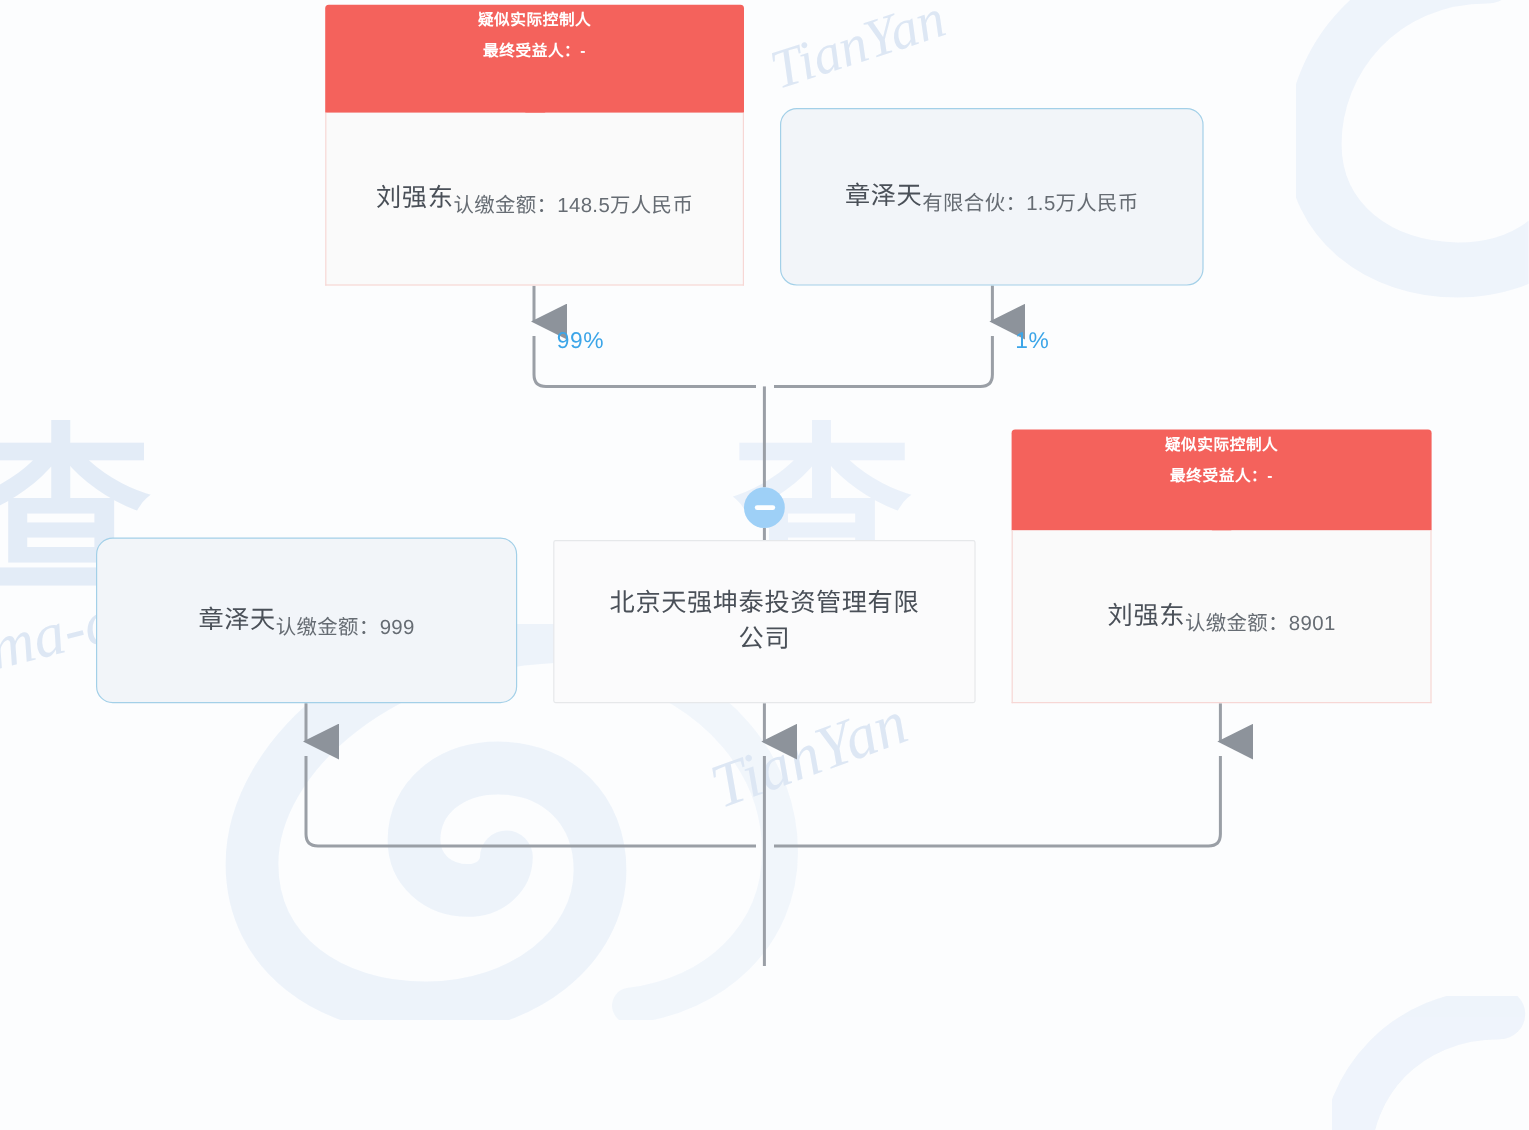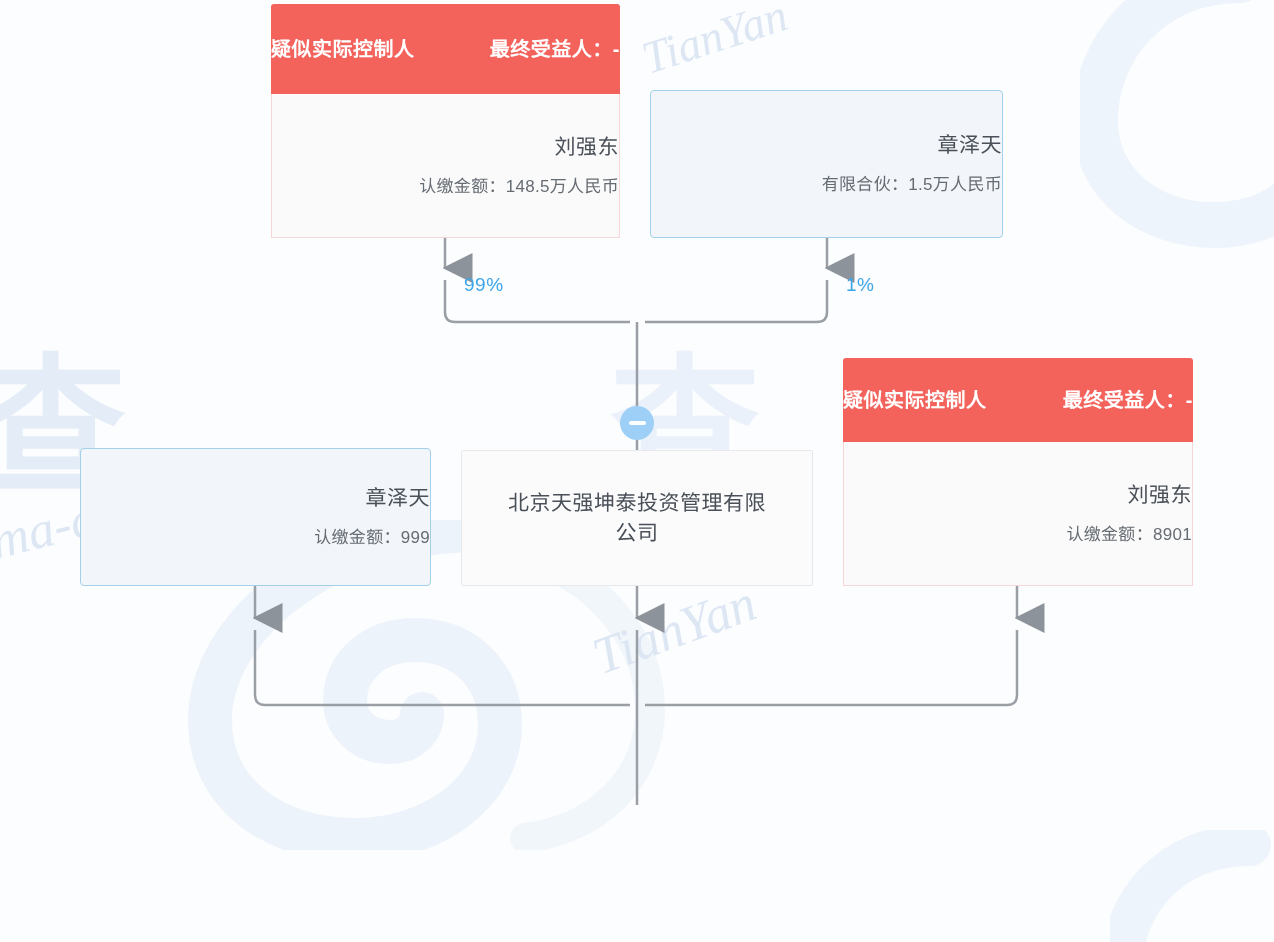--- a/index.html
+++ b/index.html
@@ -45,22 +45,22 @@
     left: 0; top: 0;
     width: 1274px;
     height: 942px;
   }
 
   
   .node {
     position: absolute;
     box-sizing: border-box;
     display: flex;
-    flex-direction: column;
-    align-items: flex-end;
+    flex-direction: row;
+    align-items: center;
     justify-content: center;
     text-align: center;
     color: #555b62;
   }
   .node .name {
     font-size: 21px;
     line-height: 30px;
     color: #4a5058;
     letter-spacing: .5px;
   }
@@ -77,46 +77,46 @@
     background: #fafafa;
     border: 1px solid #f7d7d5;
     border-top: none;
   }
   .badge {
     position: absolute;
     box-sizing: border-box;
     background: #f4625c;
     color: #ffffff;
     display: flex;
-    flex-direction: row;
+    flex-direction: column;
     align-items: center;
-    justify-content: space-between;
+    justify-content: flex-start;
     text-align: center;
     font-weight: bold;
-    font-size: 20px;
+    font-size: 13px;
     line-height: 26px;
     letter-spacing: .5px;
     border-radius: 3px 3px 0 0;
   }
   .badge .tip {
     position: absolute;
     bottom: -9px;
     left: 50%;
     margin-left: -9px;
     width: 0; height: 0;
     border-left: 9px solid transparent;
     border-right: 9px solid transparent;
     border-top: 10px solid #f4625c;
   }
 
   
   .node-blue {
     background: #f2f5f9;
     border: 1px solid #a3d0e8;
-    border-radius: 4px;
+    border-radius: 14px;
   }
 
   
   .node-gray {
     background: #fbfbfc;
     border: 1px solid #e6e8ea;
     border-radius: 2px;
   }
 
   

